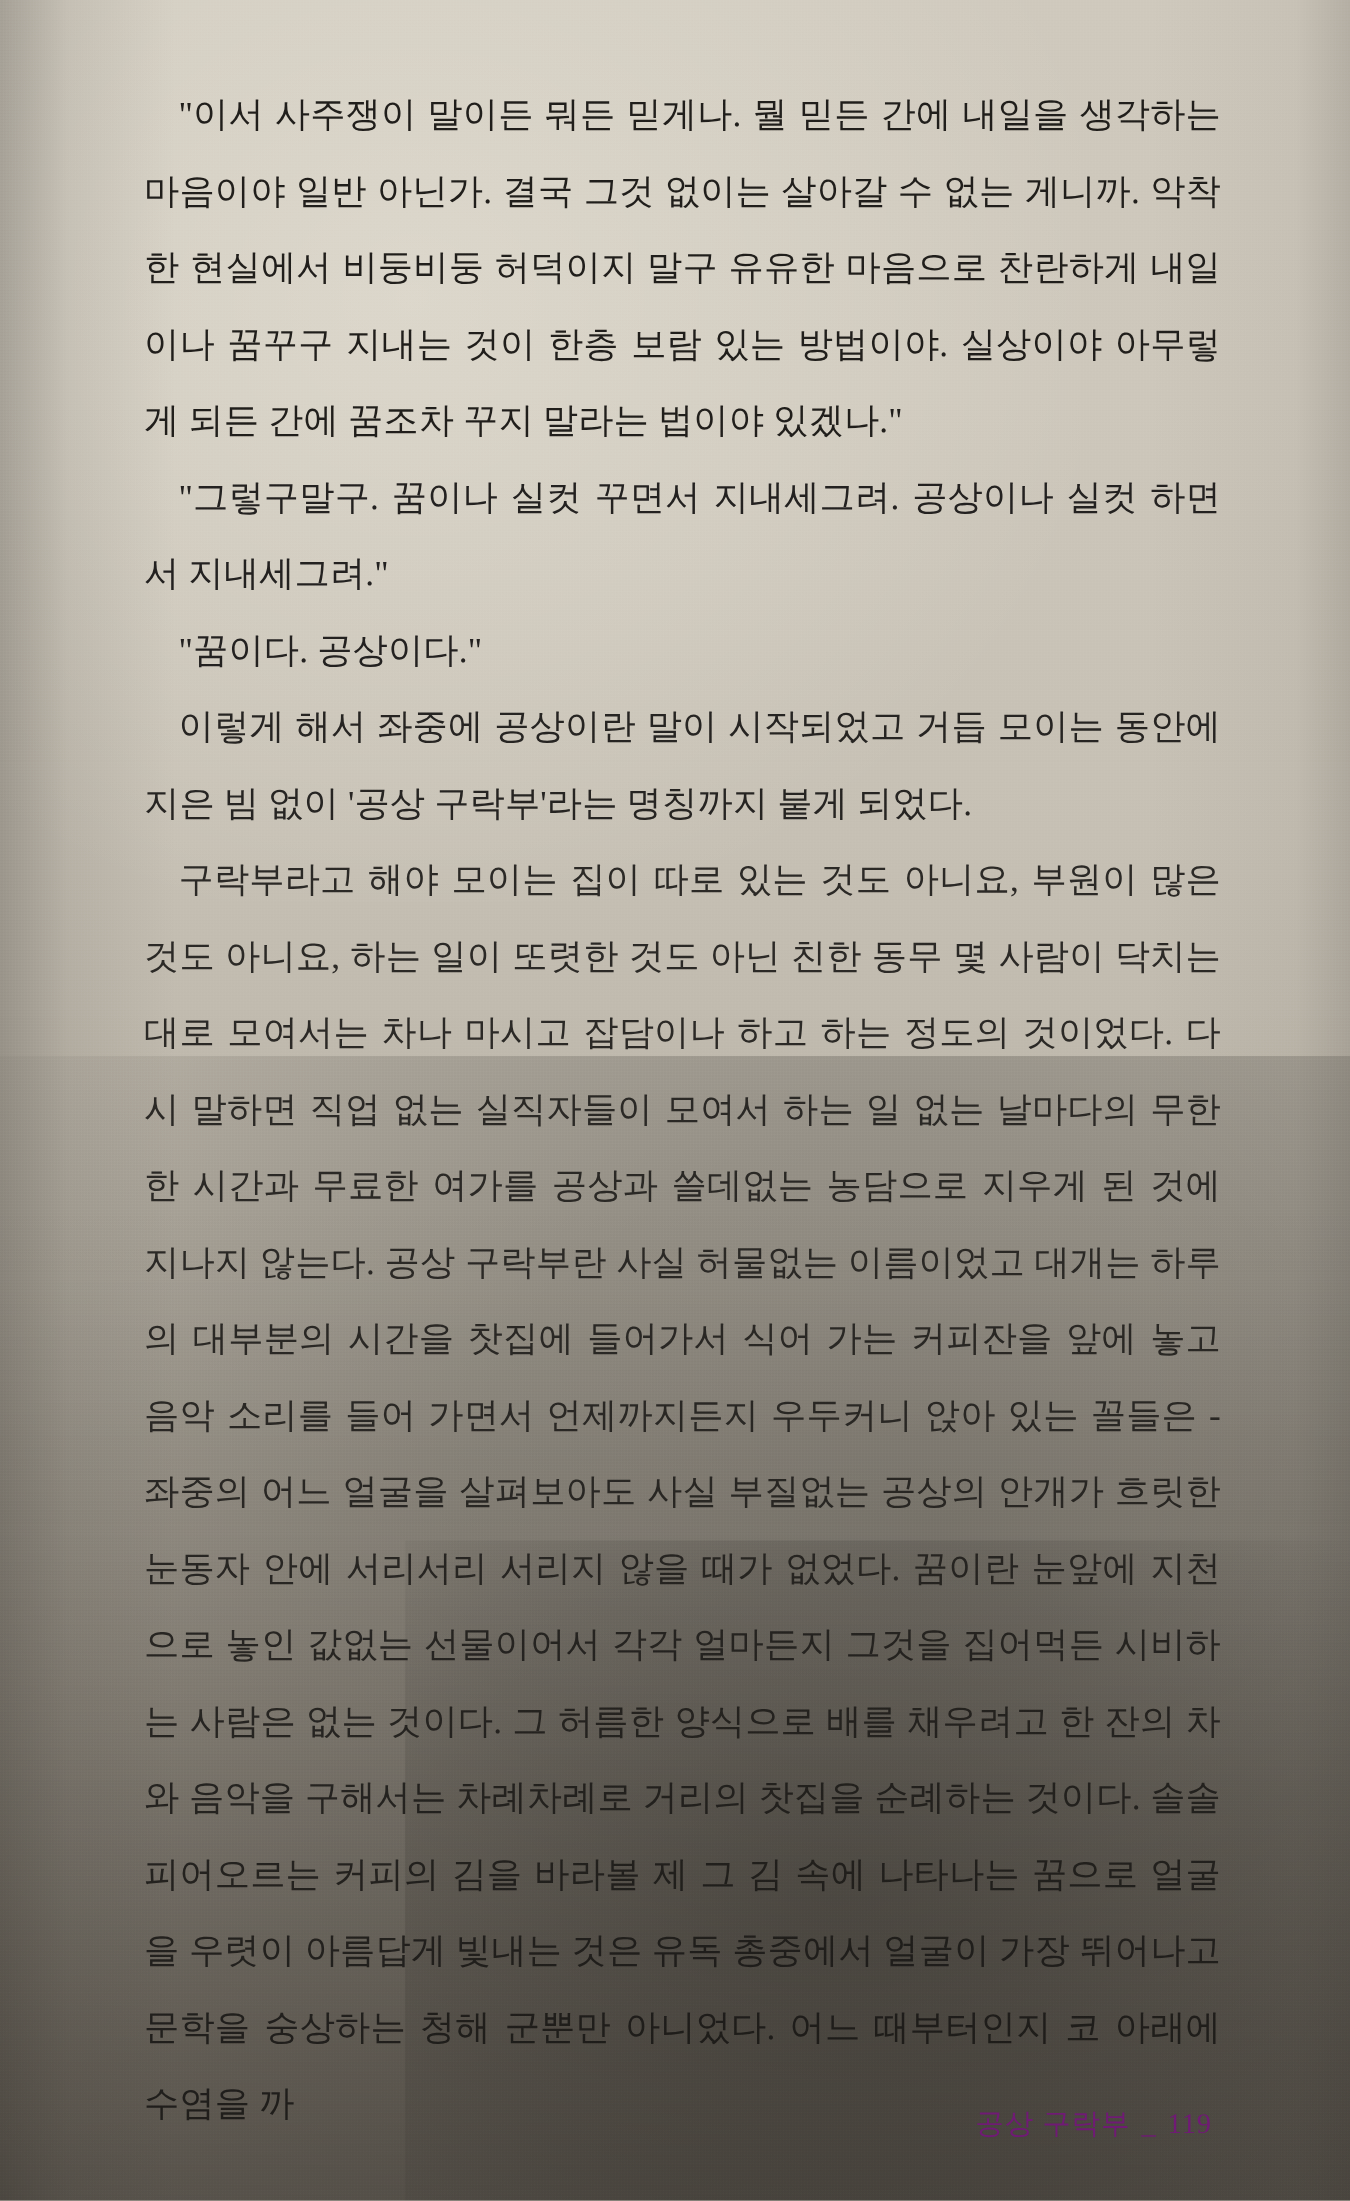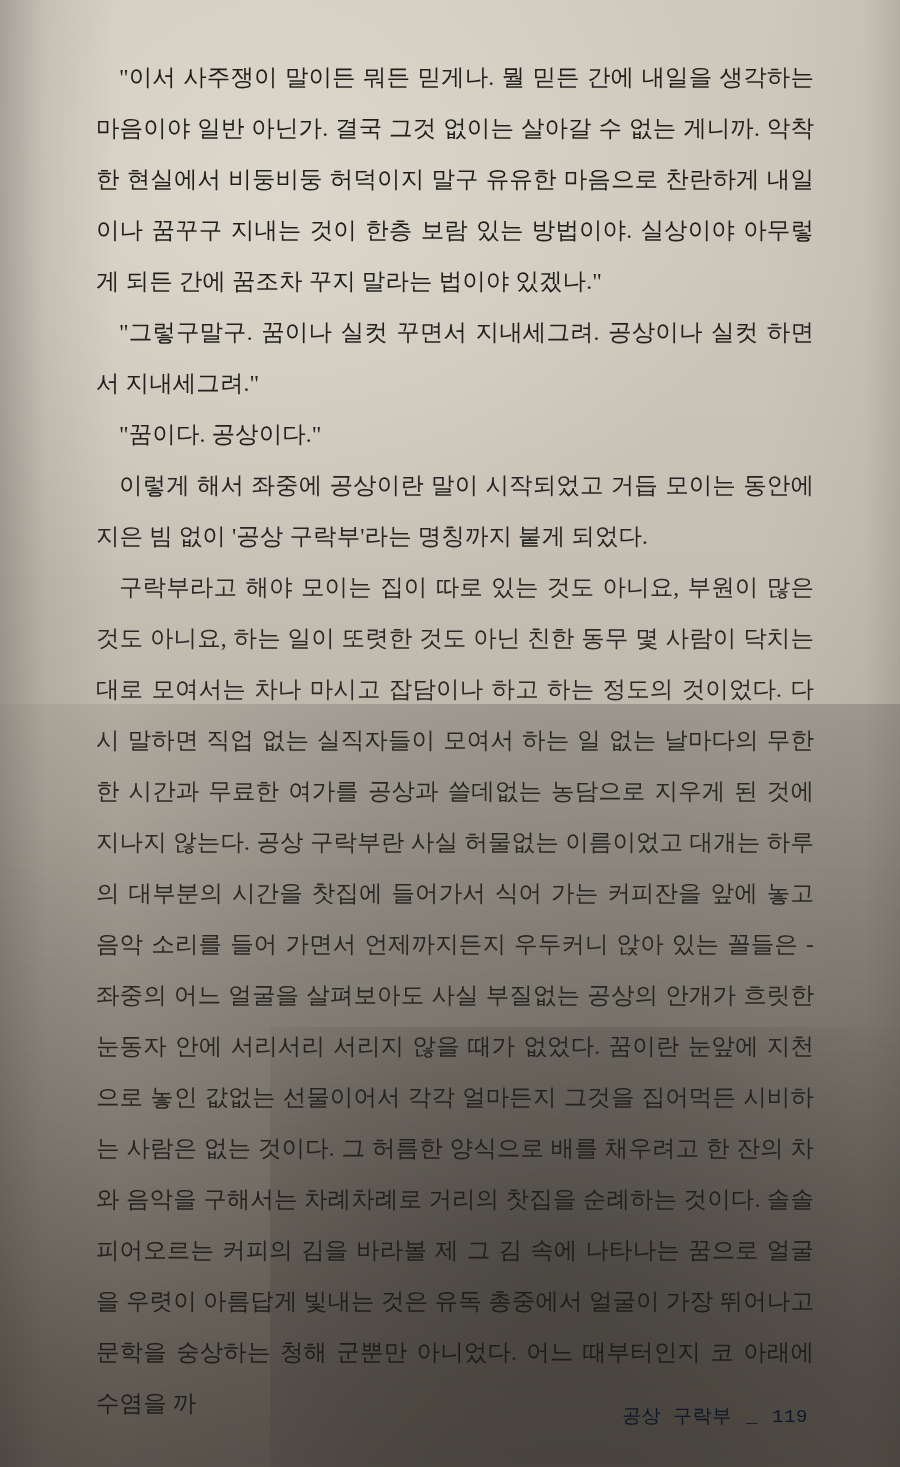--- a/index.html
+++ b/index.html
@@ -129,23 +129,23 @@
         rgba(96,91,83,0.40) 93%,
         rgba(88,84,77,0.46) 100%);
     mix-blend-mode: multiply;
   }
 
   .footer {
     position: absolute;
     right: 92px;
     bottom: 38px;
     font-size: 19px;
-    color: #0f172a;
+    color: #701a75;
     letter-spacing: 0.6px;
-    font-family: Liberation Mono, monospace;
+    font-family: Liberation Serif, serif;
   }
   .footer .sep { margin: 0 2px; }
 </style>
 </head>
 <body>
 
 <div class="page">
   <div class="paper-base"></div>
   <div class="light-bloom"></div>
   <div class="edge-shade"></div>

